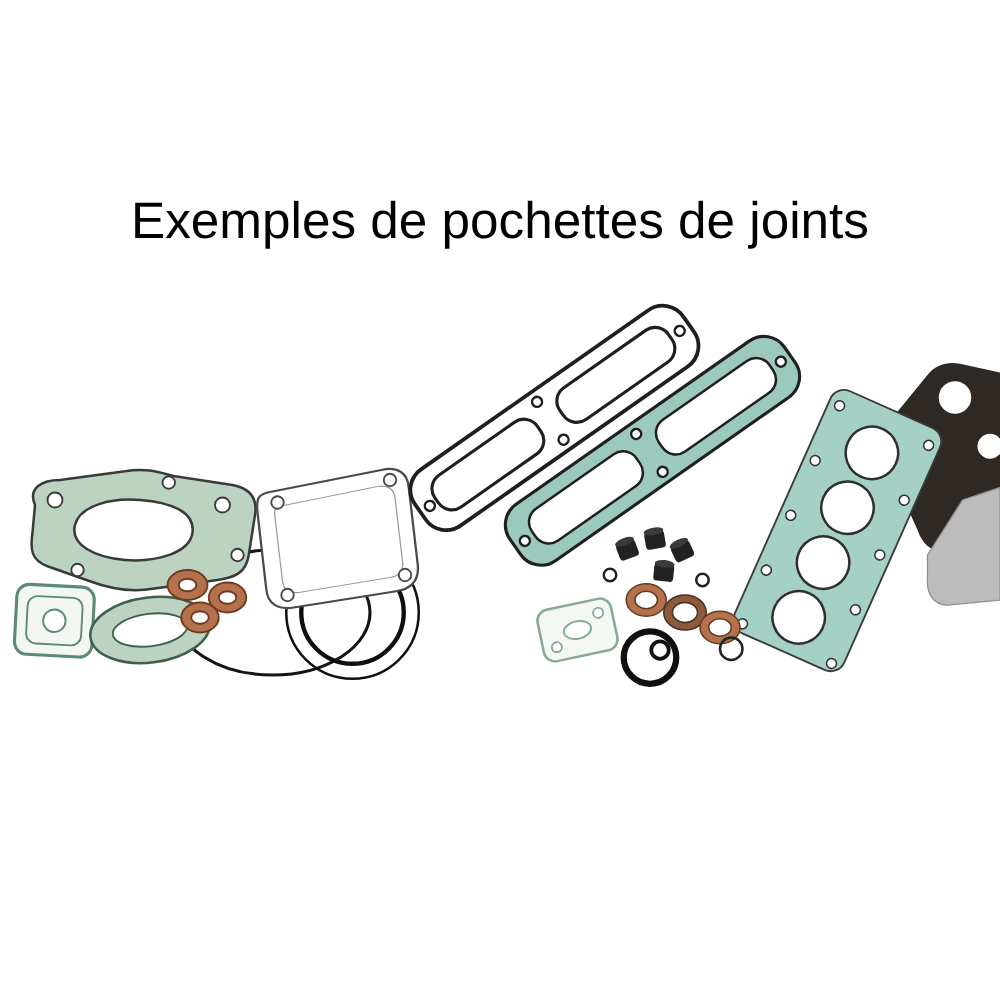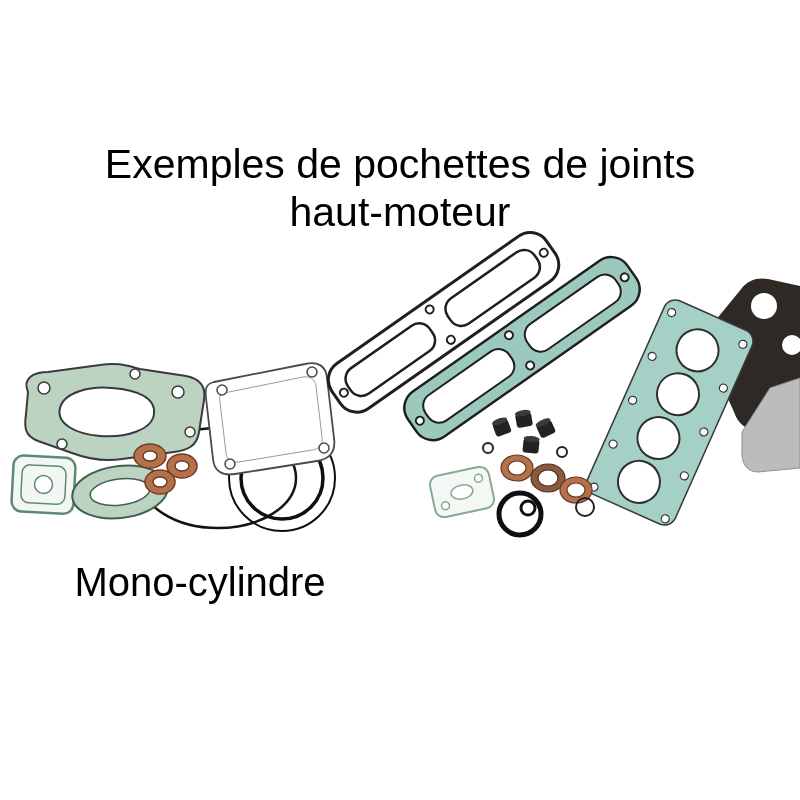--- a/index.html
+++ b/index.html
@@ -2,20 +2,21 @@
 <html><head>
 <meta charset="utf-8">
 <style>
   html,body{margin:0;padding:0;background:#ffffff;}
   .canvas{
     position:relative;
     width:800px;height:732px;
     background:#ffffff;
     font-family:"Liberation Sans", sans-serif;
     overflow:hidden;
+    margin-top:12px;
   }
   .title{
     position:absolute;
     top:140px;left:0;width:800px;
     text-align:center;
     font-size:41px;
     line-height:1.18;
     color:#000000;
     font-weight:400;
   }
@@ -32,21 +33,20 @@
   .caption-multi{left:392px;width:408px;}
   svg.art{position:absolute;top:0;left:0;}
 </style>
 </head>
 <body>
 
 <div class="canvas">
 
   <div class="title">
     <span>Exemples de pochettes de joints</span>
-    <span>haut-moteur</span>
   </div>
 
   <svg class="art" width="800" height="800" viewBox="0 0 800 800">
 
     <g>
 
       <ellipse cx="218" cy="478" rx="78" ry="50" fill="none" stroke="#141414" stroke-width="2.5"></ellipse>
 
       <g>
         <circle cx="282" cy="478" r="53" fill="none" stroke="#0f0f0f" stroke-width="2"></circle>
@@ -197,15 +197,14 @@
       </g>
 
       <g>
         <circle cx="520" cy="514" r="21" fill="none" stroke="#101010" stroke-width="5"></circle>
         <circle cx="528" cy="508" r="7" fill="#ffffff" stroke="#101010" stroke-width="3"></circle>
         <circle cx="585" cy="507" r="9" fill="none" stroke="#222222" stroke-width="2"></circle>
       </g>
     </g>
   </svg>
 
-  <div class="caption caption-mono">Mono-cylindre</div>
 
 </div>
 
 </body></html>

